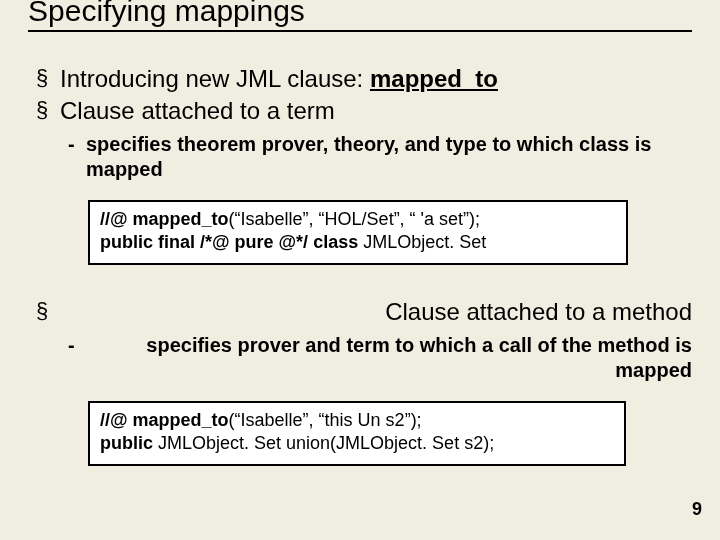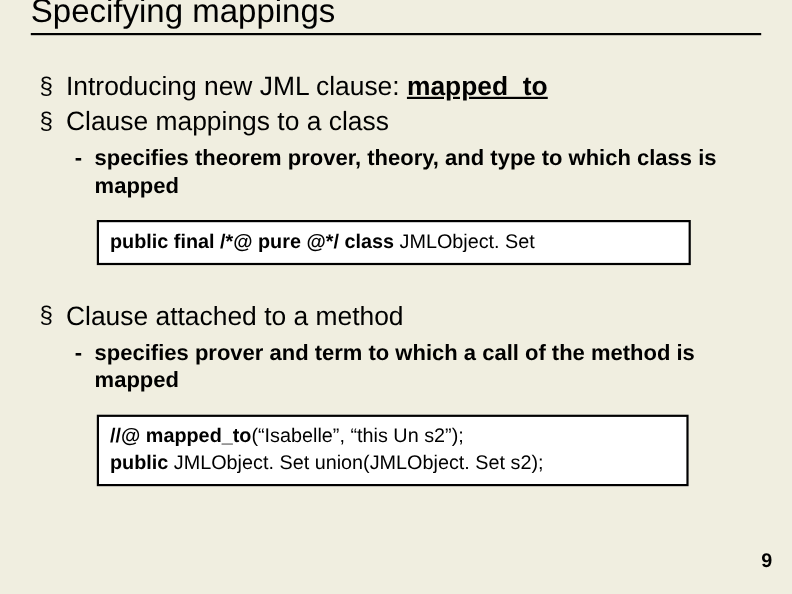--- a/index.html
+++ b/index.html
@@ -78,49 +78,52 @@
     font-size: 18px;
     line-height: 1.3;
     width: 540px;
     box-sizing: border-box;
   }
   .codebox.short {
     width: 538px;
   }
   .b { font-weight: 700; }
   .u { text-decoration: underline; }
-  .gap-lg { margin-top: 26px; }
+  .gap-lg { margin-top: 26px; text-align: right; }
   .pagenum {
     position: absolute;
     right: 18px;
     bottom: 14px;
     font-size: 18px;
     font-weight: 700;
   }
 </style>
 </head>
 <body>
 
 <div class="slide">
 
   <div class="title">Specifying mappings</div>
 
   <ul class="lvl1">
     <li>
       <span>Introducing new JML clause: </span><span class="b u">mapped_to</span>
     </li>
     <li>
-      <span>Clause mappings to a class</span>
+      <span>Clause attached to a term</span>
       <ul class="lvl2">
         <li>specifies theorem prover, theory, and type to which class is mapped</li>
       </ul>
     </li>
   </ul>
 
   <div class="codebox">
+    <div>
+      <span class="b">//@ mapped_to</span><span>(“Isabelle”, “HOL/Set”, “ 'a set”);</span>
+    </div>
     <div>
       <span class="b">public final /*@ pure @*/ class </span><span>JMLObject. Set</span>
     </div>
   </div>
 
   <ul class="lvl1 gap-lg">
     <li>
       <span>Clause attached to a method</span>
       <ul class="lvl2">
         <li>specifies prover and term to which a call of the method is mapped</li>

